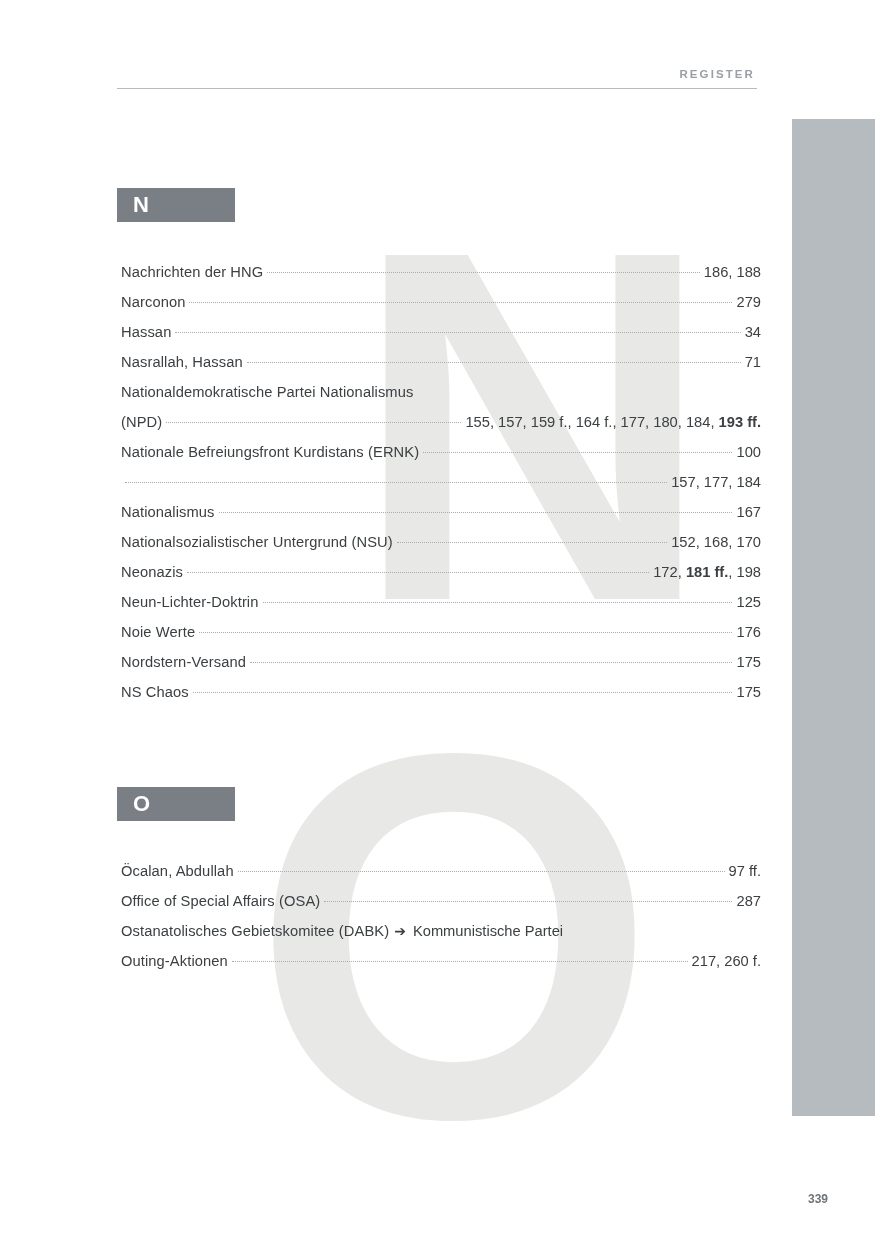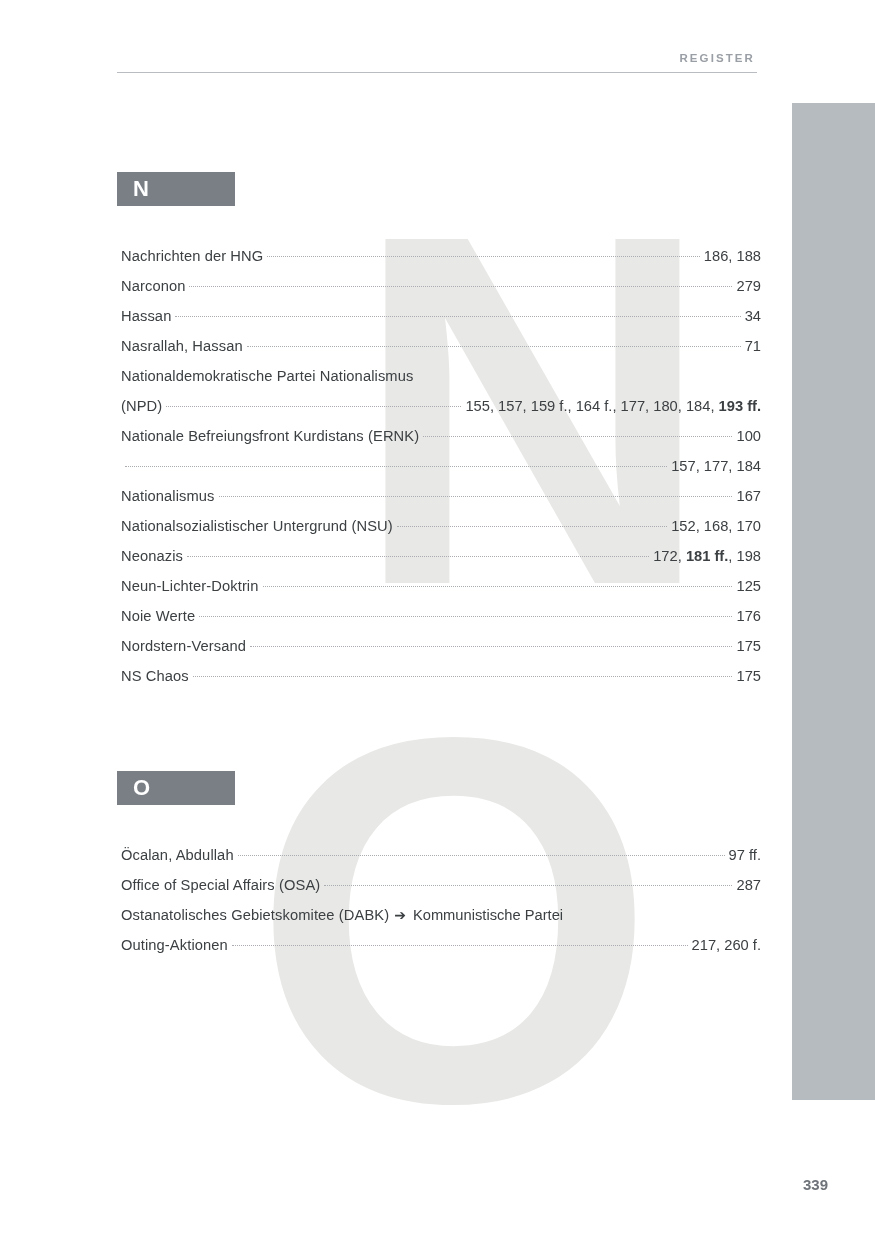--- a/index.html
+++ b/index.html
@@ -12,20 +12,21 @@
     background: #ffffff;
     font-family: "Liberation Sans", sans-serif;
     color: #3c4043;
     position: relative;
     overflow: hidden;
   }
 
   .page {
     position: absolute;
     inset: 0;
+    margin-top: 16px;
   }
 
   
   .side-tab {
     position: absolute;
     right: 0;
     top: 103px;
     width: 83px;
     height: 997px;
     background: #b6bbc0;
@@ -138,21 +139,21 @@
     font-size: 14px;
     color: #3c4043;
   }
   .entry .xref {
   }
 
   .folio {
     position: absolute;
     right: 47px;
     top: 1176px;
-    font-size: 15px;
+    font-size: 12px;
     font-weight: bold;
     color: #6f747a;
   }
 </style>
 </head>
 <body>
 
 <div class="page">
 
   <div class="side-tab"></div>

